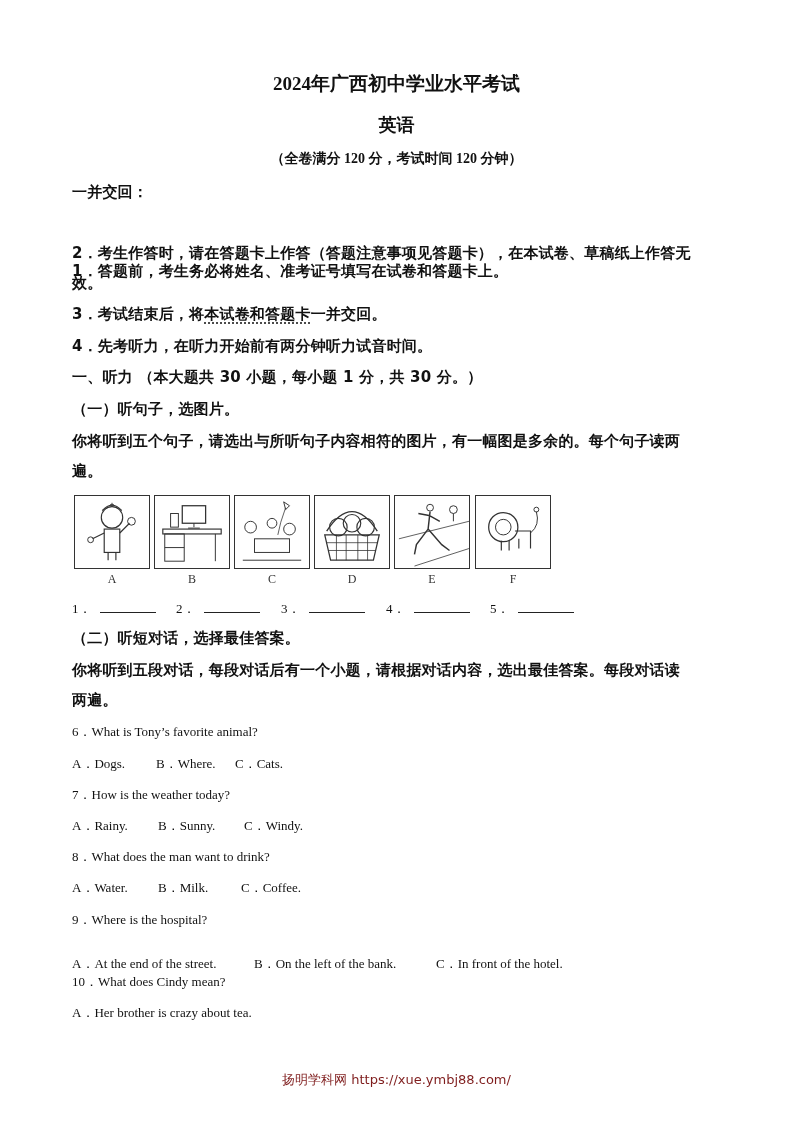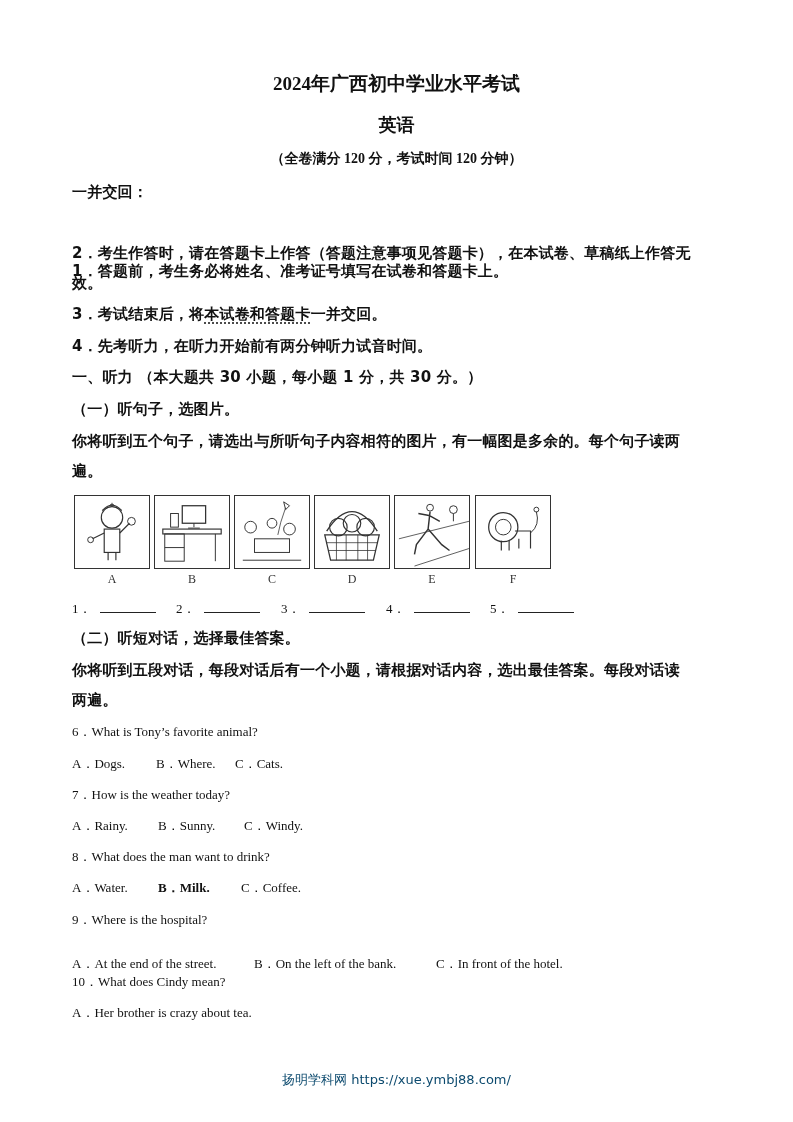--- a/index.html
+++ b/index.html
@@ -12,21 +12,21 @@
   .cn { font-size: 15px; font-weight: bold; font-family: "DejaVu Sans", sans-serif; letter-spacing: 0.2px; }
   .en { font-size: 13px; font-family: "Liberation Serif", serif; word-spacing: 0px; }
   .dots { text-decoration: underline dotted; text-underline-offset: 4px; }
   .panels { left: 74px; top: 495px; width: 480px; height: 90px; }
   .panel { position: absolute; top: 0; width: 76px; height: 74px; border: 1.5px solid #333; box-sizing: border-box; background: #fff; overflow: hidden; }
   .panel svg { width: 100%; height: 100%; }
   .plabel { position: absolute; top: 77px; width: 76px; text-align: center; font-family: "Liberation Serif", serif; font-size: 12px; color: #333; }
   .blank { display: inline-block; width: 56px; border-bottom: 1px solid #222; height: 12px; vertical-align: baseline; margin-left: 8px; }
   .ans-item { position: absolute; top: 600px; font-family: "Liberation Serif", serif; font-size: 13px; }
   .opt { display: inline-block; }
-  .footer { left: 0; width: 793px; text-align: center; top: 1071px; font-family: "DejaVu Sans", sans-serif; font-size: 13px; color: #0c4a6e; }
+  .footer { left: 0; width: 793px; text-align: center; top: 1071px; font-family: "DejaVu Sans", sans-serif; font-size: 13px; color: #7f1d1d; }
 </style>
 </head>
 <body>
 
 <div class="abs title serif">2024年广西初中学业水平考试</div>
 <div class="abs subject serif">英语</div>
 <div class="abs score serif">（全卷满分 120 分，考试时间 120 分钟）</div>
 
 <div class="abs cn" style="left:72px; top:183px;">一并交回：</div>
 <div class="abs cn" style="left:72px; top:230px;margin-top:32px;">1．答题前，考生务必将姓名、准考证号填写在试卷和答题卡上。</div>
@@ -125,21 +125,21 @@
 <div class="abs en" style="left:72px; top:723px;">6．What is Tony’s favorite animal?</div>
 <div class="abs en" style="left:72px; top:755px;">
   <span class="opt" style="width:84px;">A．Dogs.</span><span class="opt" style="width:79px;">B．Where.</span><span class="opt">C．Cats.</span>
 </div>
 <div class="abs en" style="left:72px; top:786px;">7．How is the weather today?</div>
 <div class="abs en" style="left:72px; top:817px;">
   <span class="opt" style="width:86px;">A．Rainy.</span><span class="opt" style="width:86px;">B．Sunny.</span><span class="opt">C．Windy.</span>
 </div>
 <div class="abs en" style="left:72px; top:848px;">8．What does the man want to drink?</div>
 <div class="abs en" style="left:72px; top:879px;">
-  <span class="opt" style="width:86px;">A．Water.</span><span class="opt" style="width:83px;font-weight:bold;">B．Milk.</span><span class="opt">C．Coffee.</span>
+  <span class="opt" style="width:86px;">A．Water.</span><span class="opt" style="width:83px;">B．Milk.</span><span class="opt">C．Coffee.</span>
 </div>
 <div class="abs en" style="left:72px; top:911px;">9．Where is the hospital?</div>
 <div class="abs en" style="left:72px; top:942px;margin-top:13px;">
   <span class="opt" style="width:182px;">A．At the end of the street.</span><span class="opt" style="width:182px;">B．On the left of the bank.</span><span class="opt">C．In front of the hotel.</span>
 </div>
 <div class="abs en" style="left:72px; top:973px;">10．What does Cindy mean?</div>
 <div class="abs en" style="left:72px; top:1004px;">
   <span class="opt">A．Her brother is crazy about tea.</span>
 </div>
 

